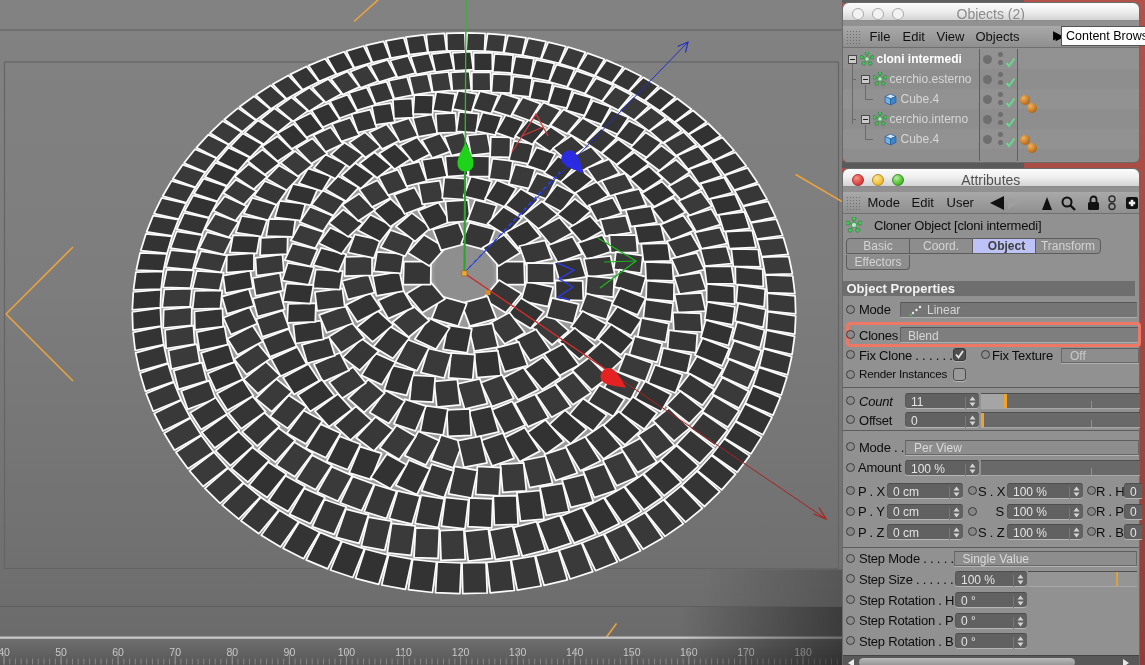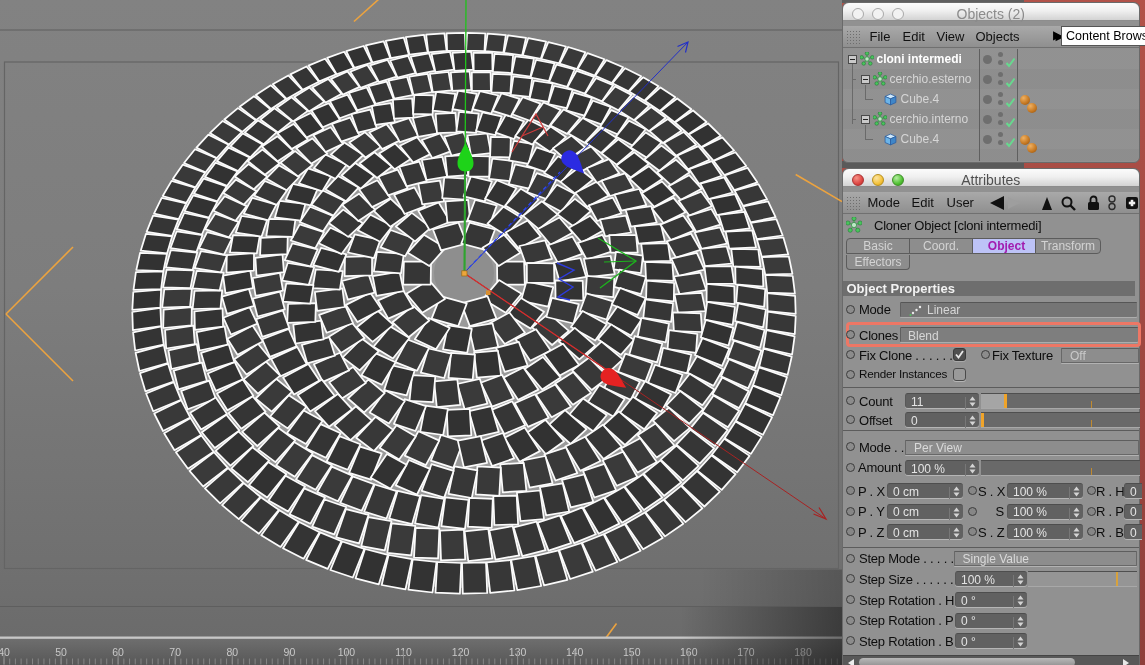--- a/index.html
+++ b/index.html
@@ -939,21 +939,21 @@
             <circle cx="8.0" cy="1.6" r="2.1" fill="#49c45c" stroke="#1c7030" stroke-width="0.5"></circle>
             <circle cx="14.1" cy="6.0" r="2.1" fill="#49c45c" stroke="#1c7030" stroke-width="0.5"></circle>
             <circle cx="11.8" cy="13.2" r="2.1" fill="#49c45c" stroke="#1c7030" stroke-width="0.5"></circle>
             <circle cx="4.2" cy="13.2" r="2.1" fill="#49c45c" stroke="#1c7030" stroke-width="0.5"></circle>
             <circle cx="1.9" cy="6.0" r="2.1" fill="#49c45c" stroke="#1c7030" stroke-width="0.5"></circle>
             <circle cx="8.0" cy="8.0" r="2.6" fill="#bfe8c6" stroke="#2a8a3c" stroke-width="0.7"></circle>
           </svg></div>
         <div class="lbl" style="left:31.5px;top:3.0px;font-size:13px;">Cloner Object [cloni intermedi]</div>
         <div class="tab" style="left:3.5px;top:23.0px;width:64px;border-radius:4px 0 0 0;">Basic</div>
         <div class="tab" style="left:66.5px;top:23.0px;width:64px;">Coord.</div>
-        <div class="tab" style="left:129.5px;top:23.0px;width:69px;background:#bdc3f7;color:#a21caf;font-weight:bold;">Object</div>
+        <div class="tab" style="left:129.5px;top:23.0px;width:69px;background:#bdc3f7;color:#404040;font-weight:bold;">Object</div>
         <div class="tab" style="left:192.5px;top:23.0px;width:66px;border-radius:0 4px 4px 0;">Transform</div>
         <div class="tab" style="left:3.5px;top:39.5px;width:64px;border-radius:0 0 4px 4px;border-top:none;">Effectors</div>
         <div class="hdr" style="left:0.0px;top:65.5px;width:292.5px;height:15.5px;padding:0 0 0 4px;">Object Properties</div>
         <div class="circ" style="left:3.5px;top:89.5px;background:#8c8c8c;"></div>
         <div class="lbl" style="left:16.5px;top:87.0px;font-size:13px;">Mode</div>
         <div class="drop ddark" style="left:57.5px;top:86.5px;width:237.0px;">
           <svg width="16" height="13" viewBox="0 0 16 13" style="position:absolute;left:7px;top:1px;">
             <circle cx="12" cy="3" r="1.2" fill="#f0f0f0"></circle>
             <circle cx="8.5" cy="6" r="1.2" fill="#f0f0f0"></circle>
             <circle cx="5" cy="9" r="1.2" fill="#e8e8e8"></circle>
@@ -977,21 +977,21 @@
         <div class="circ" style="left:138.5px;top:135.0px;background:#8c8c8c;"></div>
         <div class="lbl" style="left:149.5px;top:132.5px;font-size:13px;">Fix Texture</div>
         <div class="drop dlight" style="left:218.5px;top:132.5px;width:78.0px;">
           <span style="position:absolute;left:8px;top:0.5px;color:#c9c9c9;">Off</span>
         </div>
         <div class="circ" style="left:3.5px;top:154.5px;background:#8c8c8c;"></div>
         <div class="lbl" style="left:16.5px;top:152.0px;font-size:11.7px;">Render Instances</div>
         <div style="position:absolute;left:110.5px;top:152.5px;width:13px;height:13px;background:#9a9a9a;border-radius:3px;border:1px solid #4a4a4a;box-shadow:0 1px 0 #b5b5b5;"></div>
         <div style="position:absolute;left:0;top:171.5px;width:100%;border-top:1px solid #5c5c5c;"></div>
         <div class="circ" style="left:3.5px;top:181.0px;background:#8c8c8c;"></div>
-        <div class="lbl" style="left:16.5px;top:178.5px;font-size:13px;">Count</div>
+        <div class="lbl" style="left:16.5px;top:178.5px;font-size:13px;font-style:italic;">Count</div>
         <div class="fld" style="left:62.5px;top:178.0px;width:74.0px;">
           <span class="v">11</span>
           <span class="spin"><svg width="7" height="11" viewBox="0 0 7 11">
               <polygon points="3.5,0.5 6.5,4.5 0.5,4.5" fill="#d4d4d4"></polygon>
               <polygon points="3.5,10.5 6.5,6.5 0.5,6.5" fill="#d4d4d4"></polygon>
             </svg></span>
         </div>
         <div class="track" style="left:138.0px;top:178.0px;width:159.5px;">
           <div style="position:absolute;left:0;top:0;bottom:0;width:23px;background:#a5a5a5;"></div>
           <div style="position:absolute;left:23px;top:0;bottom:0;width:3px;background:#f0a42a;"></div>

